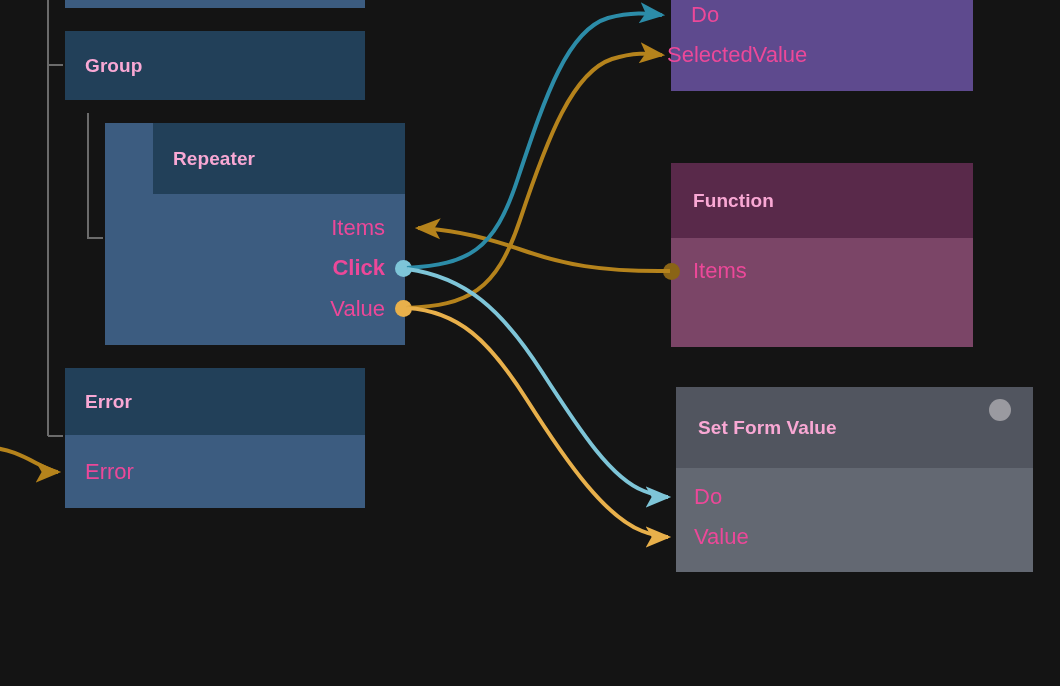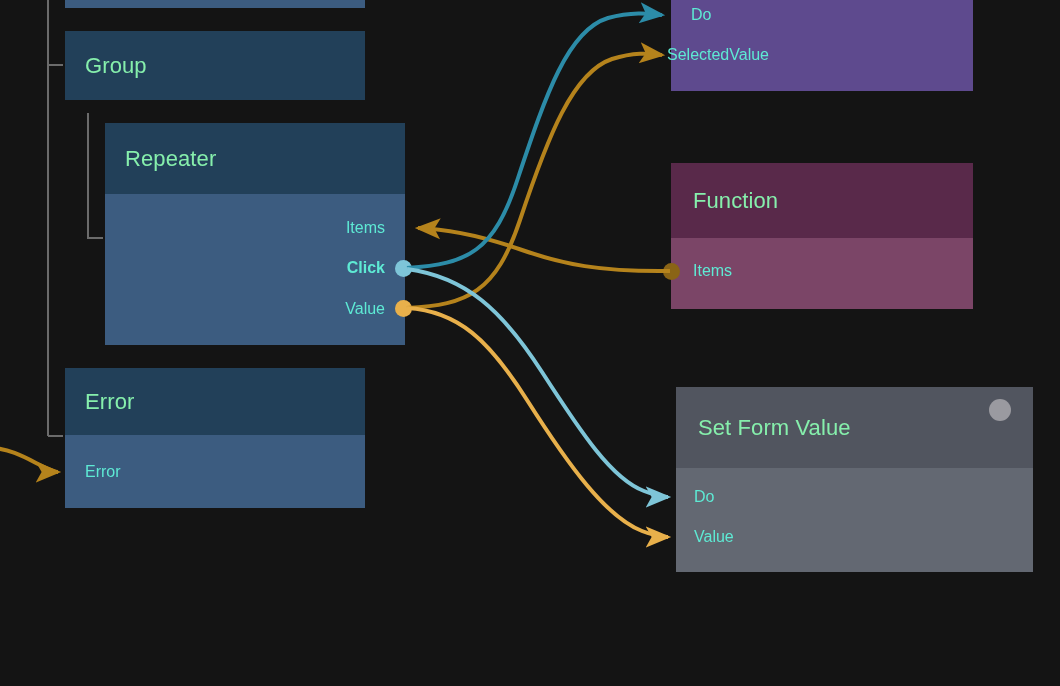--- a/index.html
+++ b/index.html
@@ -21,44 +21,44 @@
     box-sizing: border-box;
     overflow: hidden;
   }
   .node-header {
     position: relative;
     display: flex;
     align-items: center;
     box-sizing: border-box;
   }
   .node-title {
-    font-size: 22px;
-    font-weight: normal;
-    color: #86efac;
+    font-size: 19px;
+    font-weight: bold;
+    color: #f9a8d4;
     letter-spacing: 0.1px;
     white-space: nowrap;
   }
   .port-row {
     position: absolute;
     display: flex;
     align-items: center;
     height: 24px;
     white-space: nowrap;
   }
   .port-row.right {
     right: 20px;
     justify-content: flex-end;
   }
   .port-row.left {
     left: 20px;
     justify-content: flex-start;
   }
   .port-label {
-    font-size: 16px;
-    color: #5eead4;
+    font-size: 22px;
+    color: #ec4899;
     line-height: 1;
   }
   .header-dot {
     position: absolute;
     border-radius: 50%;
   }
   .port-dot {
     position: absolute;
     border-radius: 50%;
   }
@@ -92,21 +92,21 @@
   </svg>
 
   <div class="node" style="left:65px; top:-14px; width:300px; height:22px; background:#3c5c80;"></div>
 
   <div class="node" style="left:65px; top:31px; width:300px; height:69px; background:#224059;">
     <div class="node-header" style="height:69px; padding-left:20px;">
       <span class="node-title">Group</span>
     </div>
   </div>
 
-  <div class="node" style="left:105px; top:123px; width:300px; height:222px; background:#3c5c80;">
+  <div class="node" style="left:105px; top:123px; width:300px; height:222px; background:#3c5c80;padding-left:48px;">
     <div class="node-header" style="height:71px; padding-left:20px; background:#224059;">
       <span class="node-title">Repeater</span>
     </div>
   </div>
   <div class="port-row right" style="left:105px; width:280px; top:216px;">
     <span class="port-label">Items</span>
   </div>
   <div class="port-row right" style="left:105px; width:280px; top:256px;font-weight:bold;">
     <span class="port-label">Click</span>
   </div>
@@ -126,21 +126,21 @@
   </div>
 
   <div class="node" style="left:671px; top:-34px; width:302px; height:125px; background:#5e4a8e;"></div>
   <div class="port-row left" style="left:691px; top:3px;">
     <span class="port-label">Do</span>
   </div>
   <div class="port-row left" style="left:667px; top:43px;">
     <span class="port-label">SelectedValue</span>
   </div>
 
-  <div class="node" style="left:671px; top:163px; width:302px; height:146px; background:#7b4567;">
+  <div class="node" style="left:671px; top:163px; width:302px; height:184px; background:#7b4567;">
     <div class="node-header" style="height:75px; padding-left:22px; background:#59294a;">
       <span class="node-title">Function</span>
     </div>
   </div>
   <div class="port-row left" style="left:693px; top:259px;">
     <span class="port-label">Items</span>
   </div>
   <div class="port-dot" style="left:663px; top:263px; width:17px; height:17px; background:#8a6416;"></div>
 
   <div class="node" style="left:676px; top:387px; width:357px; height:185px; background:#636872;">

